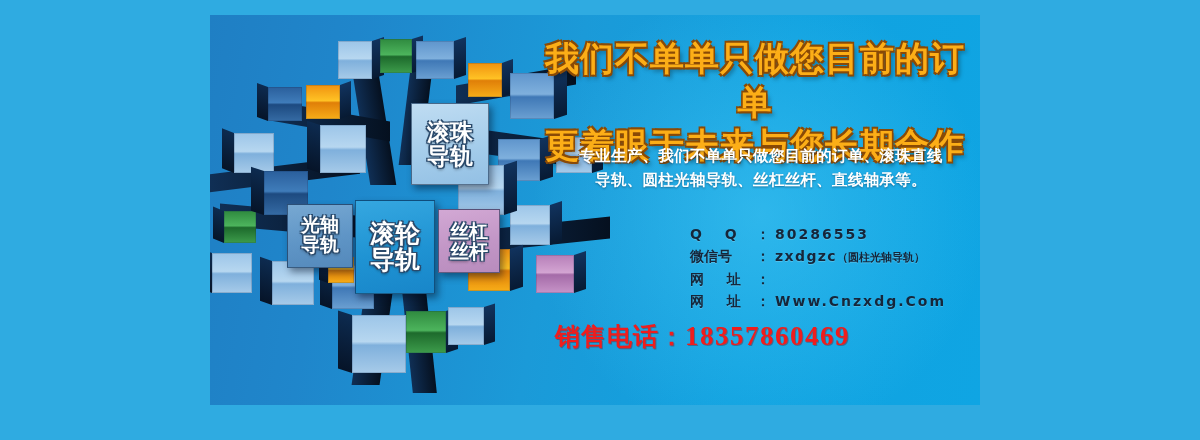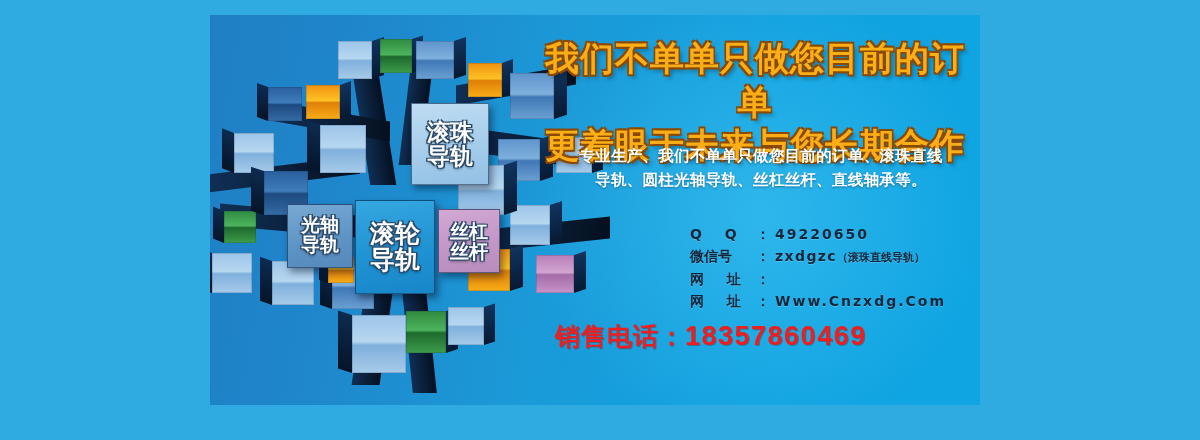--- a/index.html
+++ b/index.html
@@ -113,21 +113,21 @@
   .c-val{letter-spacing:2px;font-family:"DejaVu Sans","Liberation Sans",sans-serif;}
   .c-val.tight{letter-spacing:1.4px;}
   .c-note{font-size:11px;letter-spacing:0;font-weight:700;}
 
   .phone{
     position:absolute;left:15px;top:305px;width:420px;
     color:#ef1d1d;font-weight:700;white-space:nowrap;
     text-shadow:1px 1px 0 rgba(120,0,0,.35);
   }
   .phone .pl{font-size:25px;letter-spacing:1px;}
-  .phone .pn{font-size:27px;letter-spacing:1.5px;font-family:Liberation Sans, sans-serif;}
+  .phone .pn{font-size:27px;letter-spacing:1.5px;font-family:Liberation Serif, serif;}
 </style>
 </head>
 <body>
 
 <div class="banner">
 
   <div class="panel">
     <div class="panel-glow"></div>
 
     <div class="art">
@@ -257,27 +257,27 @@
 
       <div class="headline">我们不单单只做您目前的订单
 更着眼于未来与您长期合作</div>
 
       <div class="desc">专业生产、我们不单单只做您目前的订单、滚珠直线导轨、圆柱光轴导轨、丝杠丝杆、直线轴承等。</div>
 
       <div class="contact">
         <div class="c-row">
           <span class="c-key spaced">Q  Q</span>
           <span class="c-colon">：</span>
-          <span class="c-val">49220650</span>
+          <span class="c-val">80286553</span>
         </div>
         <div class="c-row">
           <span class="c-key">微信号</span>
           <span class="c-colon">：</span>
           <span class="c-val tight">zxdgzc</span>
-          <span class="c-note">（滚珠直线导轨）</span>
+          <span class="c-note">（圆柱光轴导轨）</span>
         </div>
         <div class="c-row">
           <span class="c-key spaced">网  址</span>
           <span class="c-colon">：</span>
         </div>
         <div class="c-row">
           <span class="c-key spaced">网  址</span>
           <span class="c-colon">：</span>
           <span class="c-val">Www.Cnzxdg.Com</span>
         </div>

